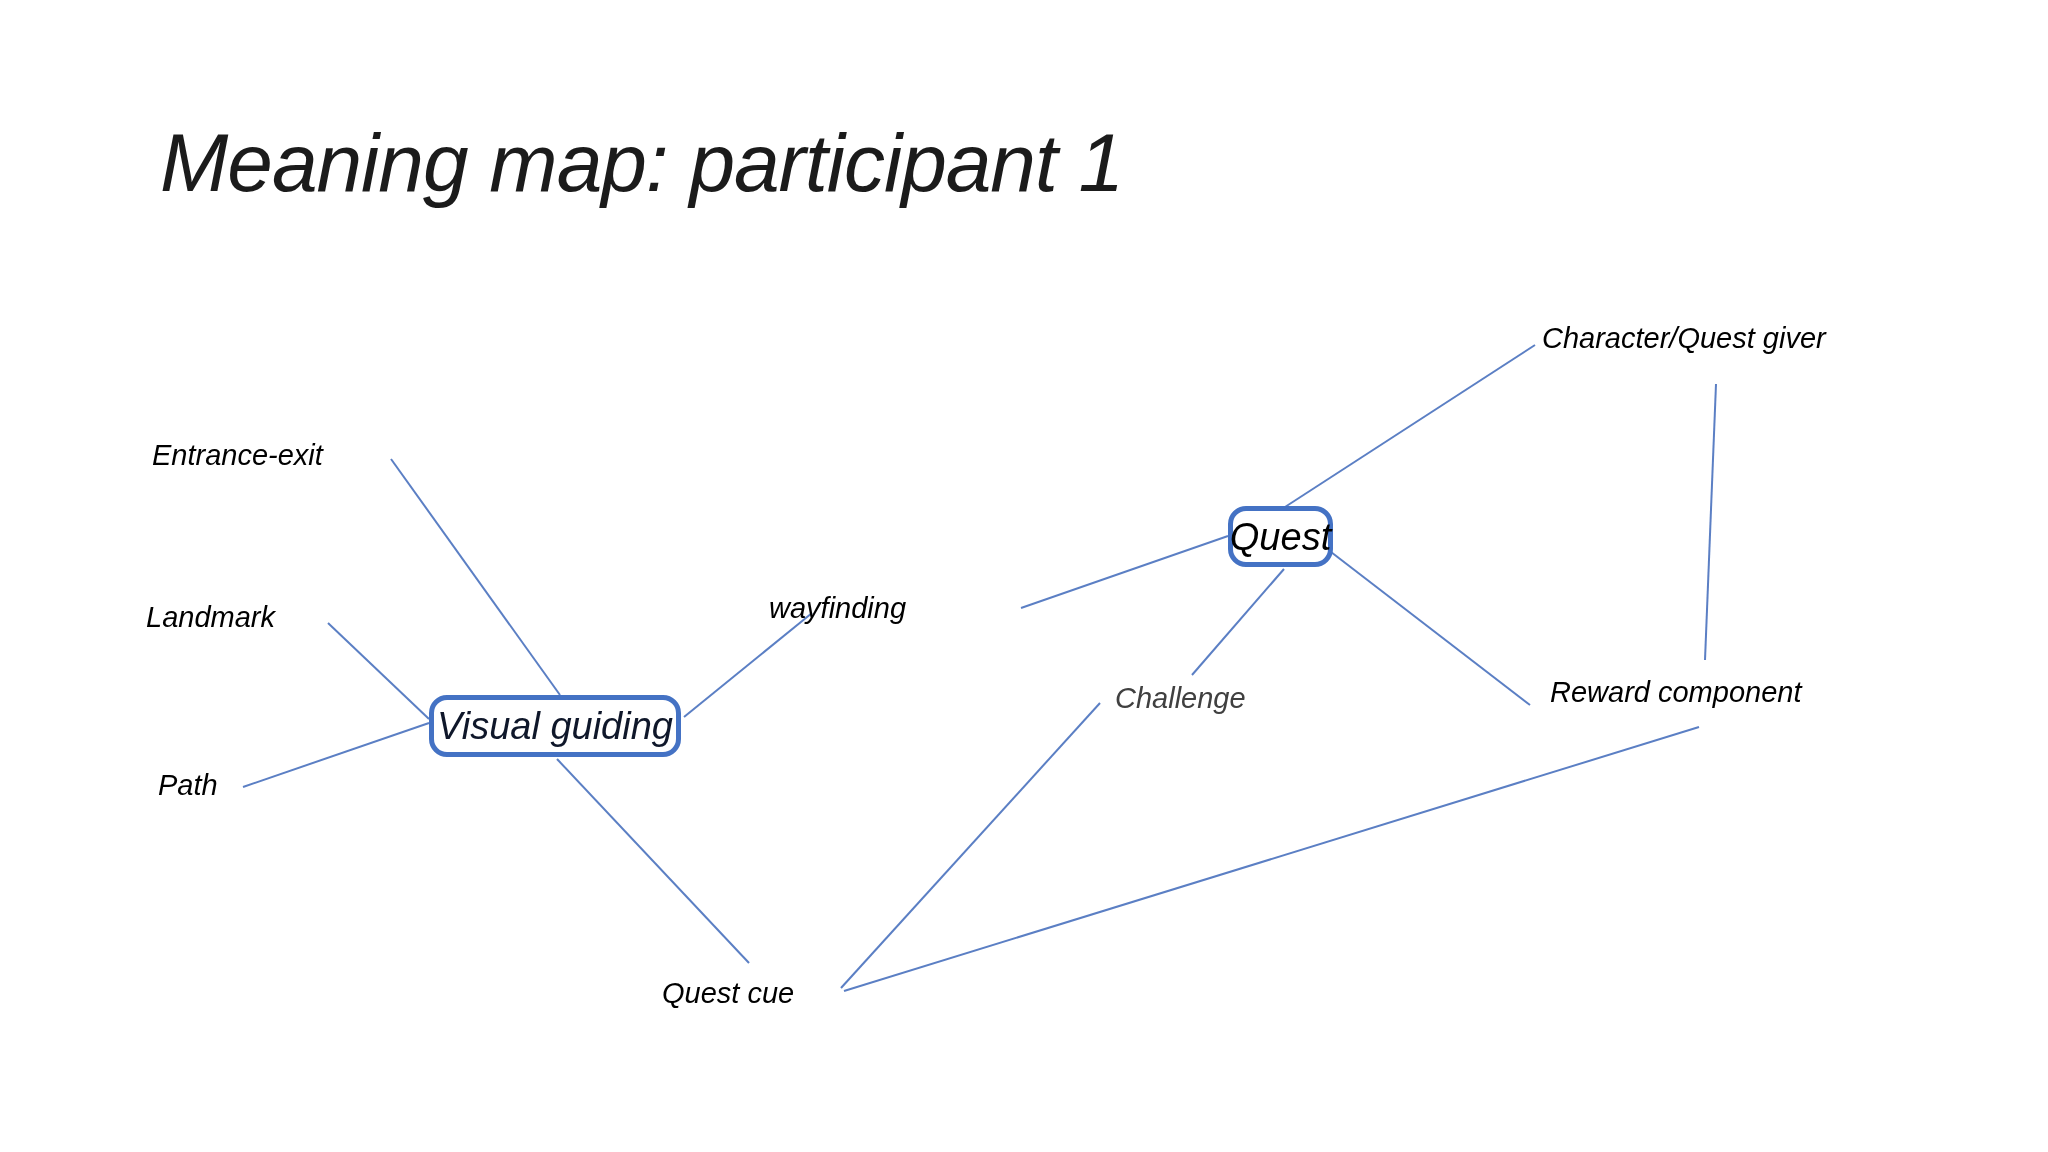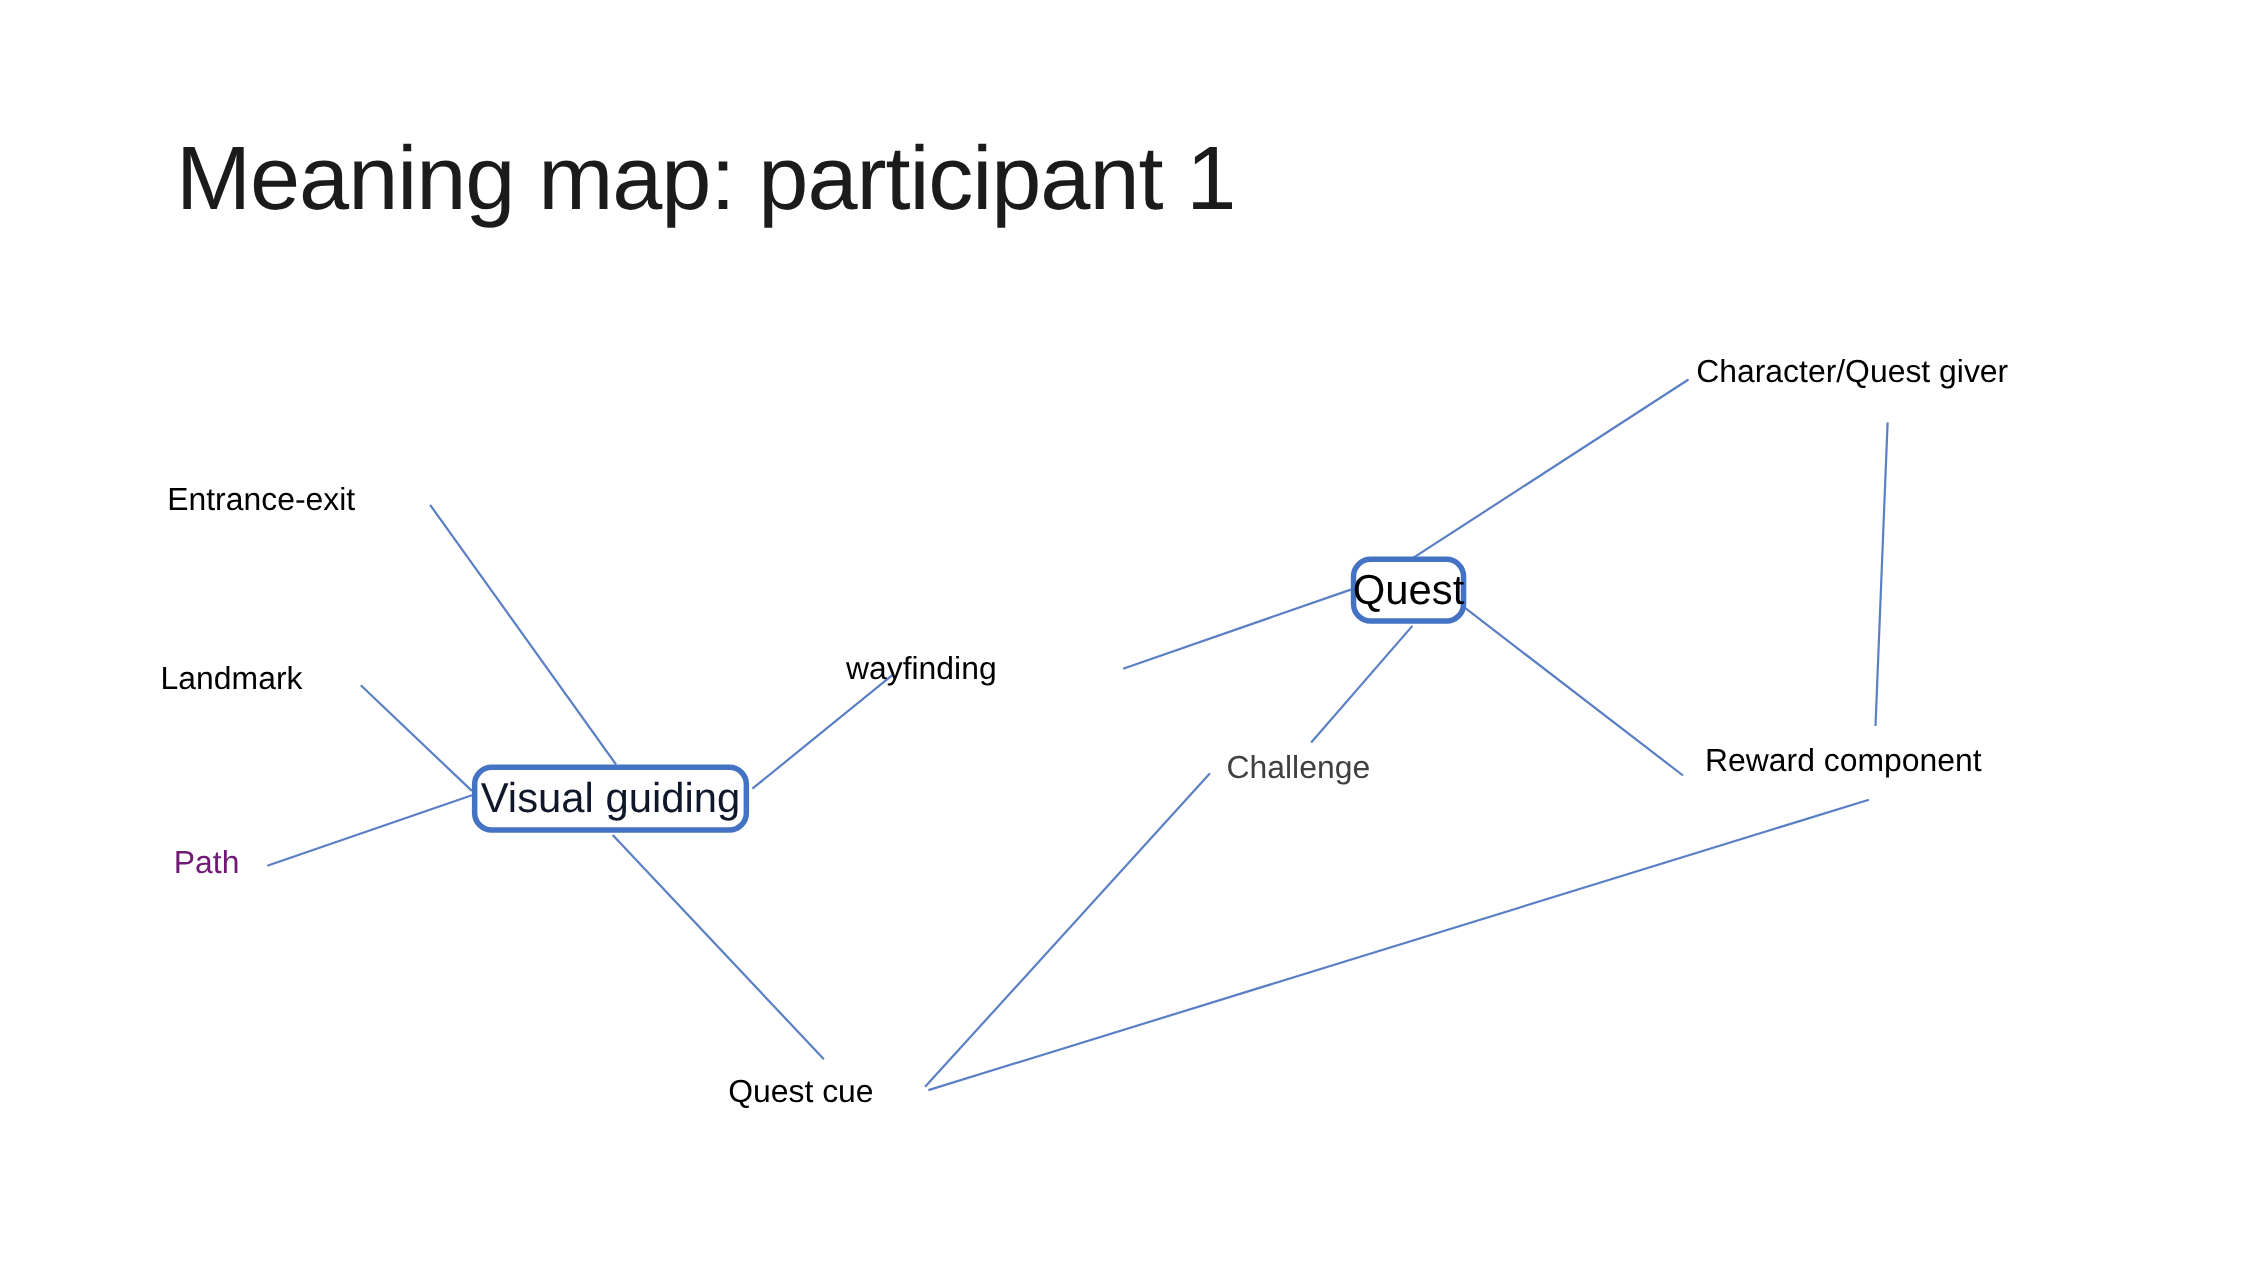--- a/index.html
+++ b/index.html
@@ -7,20 +7,21 @@
     padding: 0;
     background: #ffffff;
   }
   .slide {
     position: relative;
     width: 2048px;
     height: 1152px;
     background: #ffffff;
     overflow: hidden;
     font-family: "Liberation Sans", "DejaVu Sans", sans-serif;
+    font-style: italic;
   }
   .title {
     position: absolute;
     left: 160px;
     top: 116px;
     margin: 0;
     font-size: 82px;
     font-weight: 300;
     letter-spacing: -1px;
     color: #1b1b1b;
@@ -68,21 +69,21 @@
       <line x1="1331" y1="552" x2="1530" y2="705" stroke="#5B7FC4" stroke-width="2"></line>
       <line x1="1285" y1="507" x2="1535" y2="345" stroke="#5B7FC4" stroke-width="2"></line>
       <line x1="1716" y1="384" x2="1705" y2="660" stroke="#5B7FC4" stroke-width="2"></line>
       <line x1="557" y1="759" x2="749" y2="963" stroke="#5B7FC4" stroke-width="2"></line>
       <line x1="841" y1="988" x2="1100" y2="703" stroke="#5B7FC4" stroke-width="2"></line>
       <line x1="844" y1="991" x2="1699" y2="727" stroke="#5B7FC4" stroke-width="2"></line>
     </svg>
   <div id="node-layer">
       <div class="node" style="left: 152px; top: 438px; color: rgb(0, 0, 0);">Entrance-exit</div>
       <div class="node" style="left: 146px; top: 600px; color: rgb(0, 0, 0);">Landmark</div>
-      <div class="node" style="left: 158px; top: 768px; color: #701a75;">Path</div>
+      <div class="node" style="left: 158px; top: 768px; color: #000000;">Path</div>
       <div class="node boxed" style="left: 429px; top: 695px; width: 252px; height: 62px; border-color: rgb(68, 114, 196); color: #0f172a; text-align: right;">Visual guiding</div>
       <div class="node" style="left: 769px; top: 591px; color: rgb(0, 0, 0);">wayfinding</div>
       <div class="node boxed" style="left: 1228px; top: 506px; width: 105px; height: 61px; border-color: rgb(68, 114, 196); color: rgb(0, 0, 0);">Quest</div>
       <div class="node" style="left: 1115px; top: 681px; color: #404040;">Challenge</div>
       <div class="node" style="left: 1542px; top: 321px; color: rgb(0, 0, 0);">Character/Quest giver</div>
       <div class="node" style="left: 1550px; top: 675px; color: rgb(0, 0, 0);">Reward component</div>
       <div class="node" style="left: 662px; top: 976px; color: rgb(0, 0, 0);">Quest cue</div>
     </div>
 </div>
 

